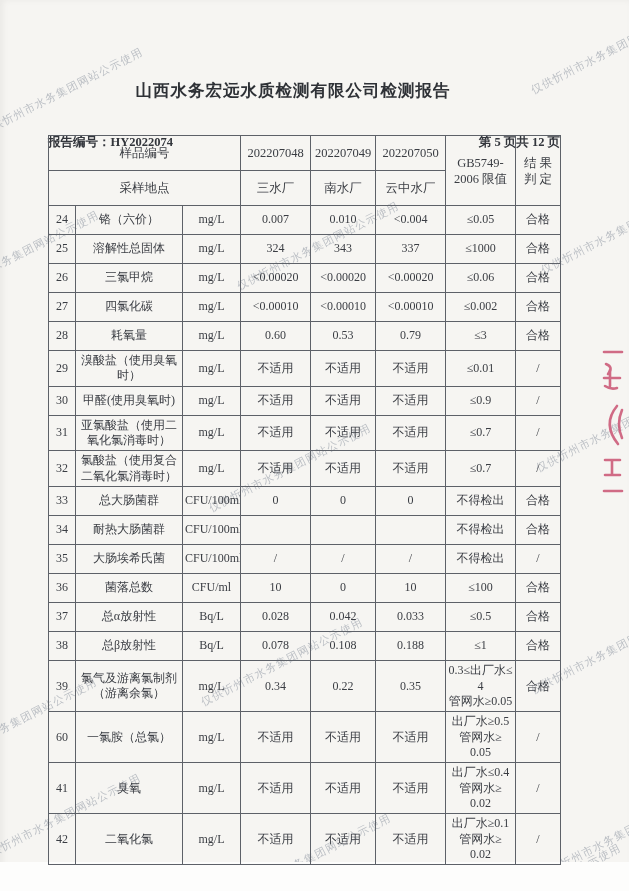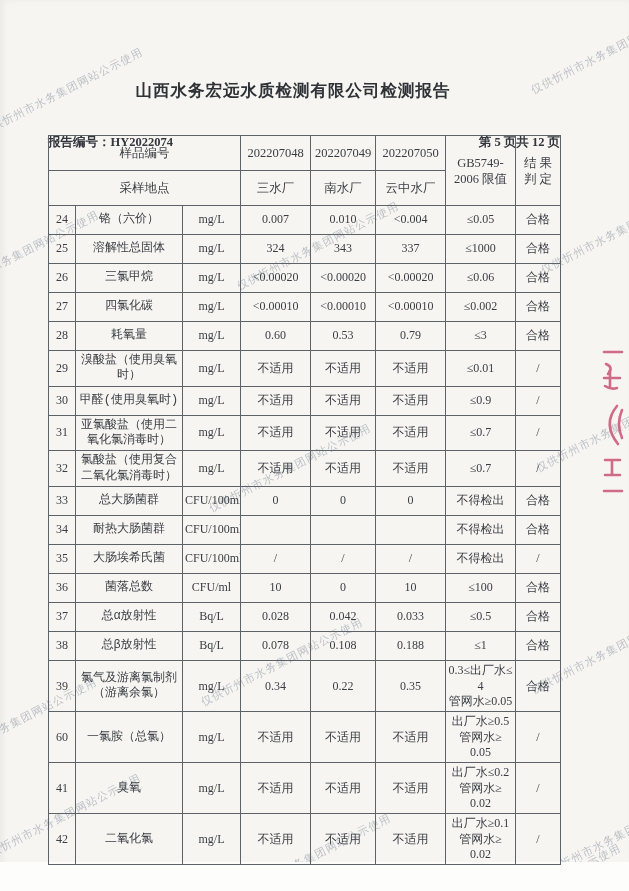--- a/index.html
+++ b/index.html
@@ -23,21 +23,21 @@
     border-collapse:collapse; table-layout:fixed;
   }
   table.report td, table.report th {
     border:1px solid #5d6168; font-weight:normal;
     font-size:12px; color:#3a3d43; text-align:center; vertical-align:middle;
     padding:2px 2px; line-height:1.28; overflow:hidden;
   }
   table.report thead th { height:30px; font-size:12.5px; }
   table.report tbody td { height:24px; }
   .pre { white-space:pre-line; }
-  td.param { text-align:left; padding-left:6px;font-family:Liberation Mono, monospace; }
+  td.param { text-align:left; padding-left:6px; }
   td.unit { font-size:10.5px; }
   td.limit { font-size:11.5px; }
   th.span2 { line-height:2.0; }
 
   .wm {
     position:absolute; white-space:nowrap; pointer-events:none;
     font-family:"Liberation Sans", sans-serif;
     font-size:11px; letter-spacing:1px; color:#989fa9; opacity:0.62;
     transform:translate(-50%,-50%) rotate(-27deg);
   }
@@ -306,21 +306,21 @@
           <td>/</td>
         </tr>
 
         <tr>
           <td>41</td>
           <td class="param">臭氧</td>
           <td class="unit">mg/L</td>
           <td>不适用</td>
           <td>不适用</td>
           <td>不适用</td>
-          <td class="limit pre">出厂水≤0.2
+          <td class="limit pre">出厂水≤0.4
 管网水≥
 0.02</td>
           <td>/</td>
         </tr>
 
         <tr>
           <td>42</td>
           <td class="param">二氧化氯</td>
           <td class="unit">mg/L</td>
           <td>不适用</td>

